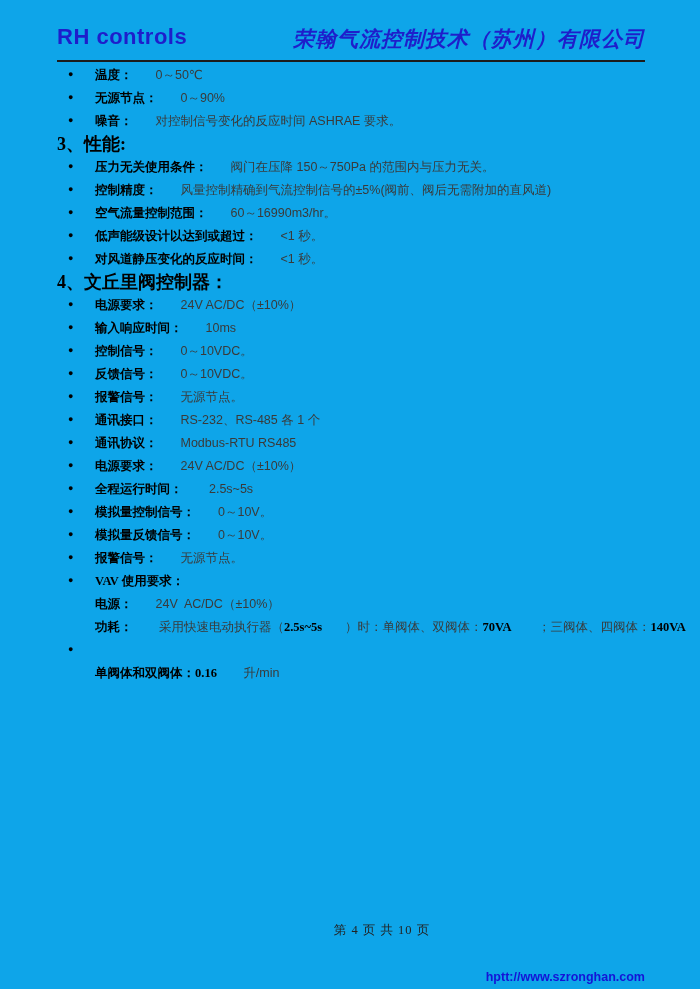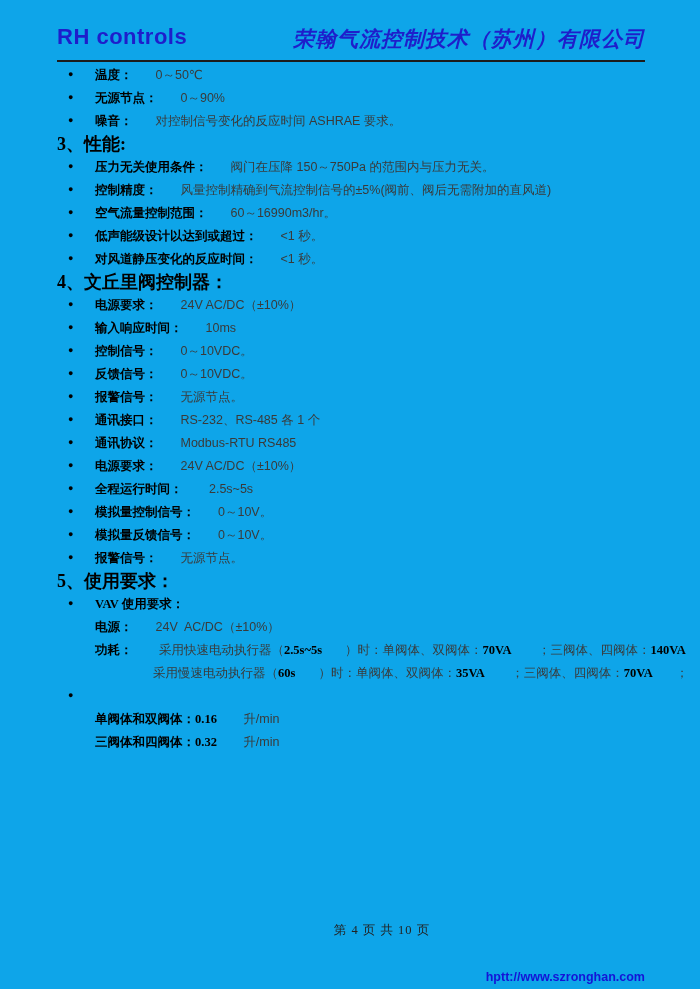--- a/index.html
+++ b/index.html
@@ -64,28 +64,25 @@
       <div class="line bullet"><span class="marker">●</span><span class="lbl">控制信号：</span><span class="val">0～10VDC。</span></div>
       <div class="line bullet"><span class="marker">●</span><span class="lbl">反馈信号：</span><span class="val">0～10VDC。</span></div>
       <div class="line bullet"><span class="marker">●</span><span class="lbl">报警信号：</span><span class="val">无源节点。</span></div>
       <div class="line bullet"><span class="marker">●</span><span class="lbl">通讯接口：</span><span class="val">RS-232、RS-485 各 1 个</span></div>
       <div class="line bullet"><span class="marker">●</span><span class="lbl">通讯协议：</span><span class="val">Modbus-RTU RS485</span></div>
       <div class="line bullet"><span class="marker">●</span><span class="lbl">电源要求：</span><span class="val">24V AC/DC（±10%）</span></div>
       <div class="line bullet"><span class="marker">●</span><span class="lbl">全程运行时间：</span><span class="val"> 2.5s~5s</span></div>
       <div class="line bullet"><span class="marker">●</span><span class="lbl">模拟量控制信号：</span><span class="val">0～10V。</span></div>
       <div class="line bullet"><span class="marker">●</span><span class="lbl">模拟量反馈信号：</span><span class="val">0～10V。</span></div>
       <div class="line bullet"><span class="marker">●</span><span class="lbl">报警信号：</span><span class="val">无源节点。</span></div>
-      <div class="line heading"><span class="lbl">5、使用要求：</span></div>
       <div class="line bullet"><span class="marker">●</span><span class="lbl">VAV 使用要求：</span></div>
       <div class="line sub"><span class="lbl">电源：</span><span class="val">24V  AC/DC（±10%）</span></div>
       <div class="line sub"><span class="lbl">功耗：</span><span class="val"> 采用快速电动执行器（</span><span class="lbl">2.5s~5s</span><span class="val">）时：单阀体、双阀体：</span><span class="lbl">70VA</span><span class="val"> ；三阀体、四阀体：</span><span class="lbl">140VA</span><span class="val">；</span></div>
-      <div class="line cont"><span class="val">采用慢速电动执行器（</span><span class="lbl">60s</span><span class="val">）时：单阀体、双阀体：</span><span class="lbl">35VA</span><span class="val"> ；三阀体、四阀体：</span><span class="lbl">70VA</span><span class="val">；</span></div>
       <div class="line bullet"><span class="marker">●</span></div>
       <div class="line sub"><span class="lbl">单阀体和双阀体：</span><span class="lbl">0.16</span><span class="val"> 升/min</span></div>
-      <div class="line sub"><span class="lbl">三阀体和四阀体：</span><span class="lbl">0.32</span><span class="val"> 升/min</span></div>
     </div>
 
   <div id="page-info">第 4 页 共 10 页</div>
   <div id="contact">
     <span class="row">hptt://www.szronghan.com</span>
     
   </div>
 
 </div>
 

